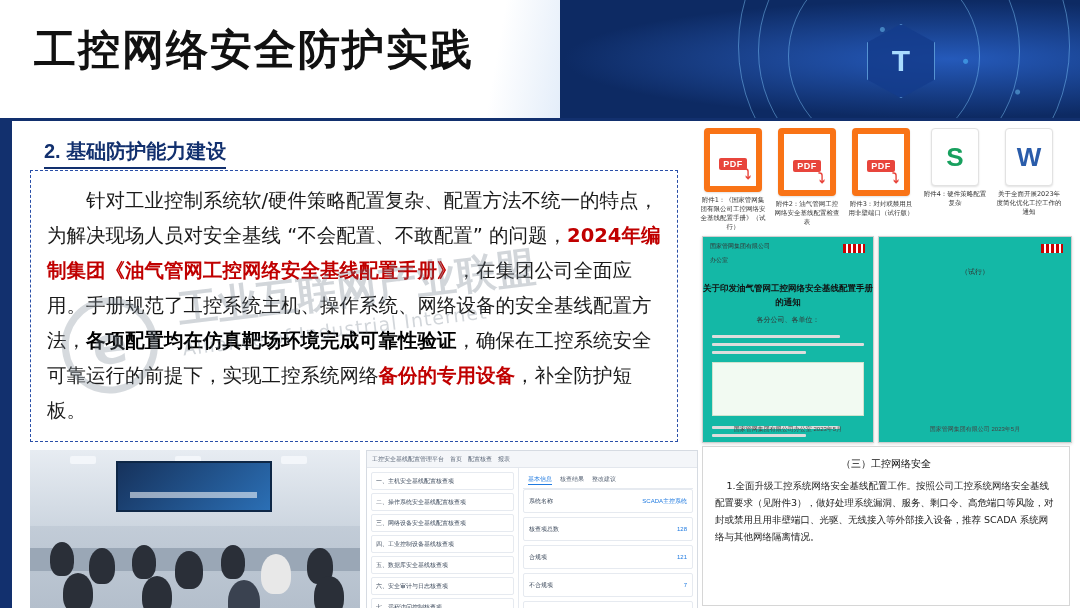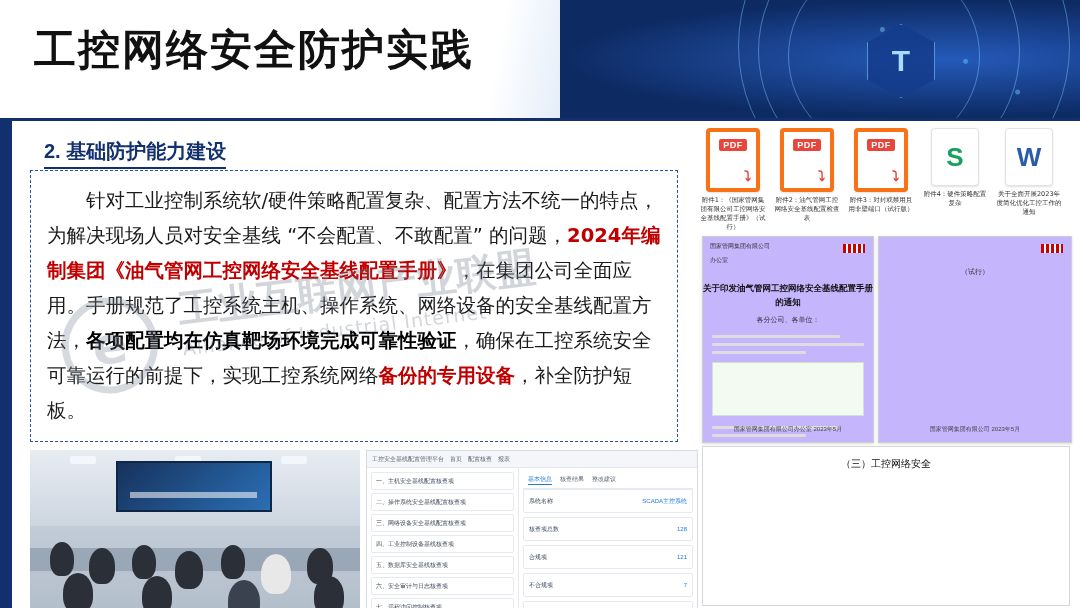--- a/index.html
+++ b/index.html
@@ -85,22 +85,22 @@
     box-sizing:border-box;
     color:#7b8894;font-size:52px;display:flex;align-items:center;justify-content:center;
   }
   
   .pdf-row{
     position:absolute;left:700px;top:128px;width:370px;height:104px;
     display:flex;gap:8px;
   }
   .pdf-item{width:66px;display:flex;flex-direction:column;align-items:center;}
   .pdf-badge{
-    width:46px;height:56px;background:#fff;border:4px solid #f97316;border-radius:4px;
-    position:relative;display:flex;align-items:flex-start;justify-content:center;
+    width:46px;height:56px;background:#fff;border:6px solid #f97316;border-radius:4px;
+    position:relative;display:flex;align-items:center;justify-content:center;
     box-shadow:0 1px 2px rgba(0,0,0,.12);
   }
   .pdf-badge .tag{
     margin-top:7px;background:#e8453c;color:#fff;font-size:9px;font-weight:bold;
     padding:1px 4px;border-radius:2px;letter-spacing:.5px;
   }
   .pdf-badge .glyph{
     position:absolute;bottom:4px;right:5px;color:#e8453c;font-size:14px;font-weight:bold;
   }
   .doc-badge{
@@ -109,21 +109,21 @@
     box-shadow:0 1px 2px rgba(0,0,0,.12);
   }
   .green{color:#17a05e;}
   .blue{color:#2a5caa;}
   .pdf-cap{
     margin-top:4px;font-size:6.5px;line-height:9px;color:#333;text-align:center;
     font-family:"DejaVu Sans","Liberation Sans",sans-serif;
   }
   
   .doc-thumb{
-    position:absolute;background:#c4b5fd;border:1px solid #cfcfcf;box-shadow:0 1px 3px rgba(0,0,0,.15);
+    position:absolute;background:#14b8a6;border:1px solid #cfcfcf;box-shadow:0 1px 3px rgba(0,0,0,.15);
     overflow:hidden;
   }
   #doc-left{left:702px;top:236px;width:170px;height:205px;}
   #doc-right{left:878px;top:236px;width:192px;height:205px;}
   .doc-head{
     font-size:6px;color:#333;padding:5px 7px 0 7px;line-height:9px;
   }
   .doc-logo{
     position:absolute;right:8px;top:7px;width:22px;height:9px;
     background:repeating-linear-gradient(90deg,#c00 0 3px,#fff 3px 5px);
@@ -267,20 +267,21 @@
 
 <div class="doc-thumb" id="doc-right">
   <div class="doc-logo"></div>
   <div class="doc-sub" style="margin-top:30px">（试行）</div>
   <div class="doc-foot">国家管网集团有限公司
 2023年5月</div>
 </div>
 
 <div id="text-page">
   <div class="tp-title">（三）工控网络安全</div>
+  <div class="tp-p">1.全面升级工控系统网络安全基线配置工作。按照公司工控系统网络安全基线配置要求（见附件3），做好处理系统漏洞、服务、剩口令、高危端口等风险，对封或禁用且用非壁端口、光驱、无线接入等外部接入设备，推荐 SCADA 系统网络与其他网络隔离情况。</div>
 </div>
 
 <div id="photo-meeting">
   <div class="pm-wall"></div>
   <div class="pm-light" style="left:12%"></div>
   <div class="pm-light" style="left:44%"></div>
   <div class="pm-light" style="left:76%"></div>
   <div class="pm-screen">
       <div class="bar"></div>
     </div>

